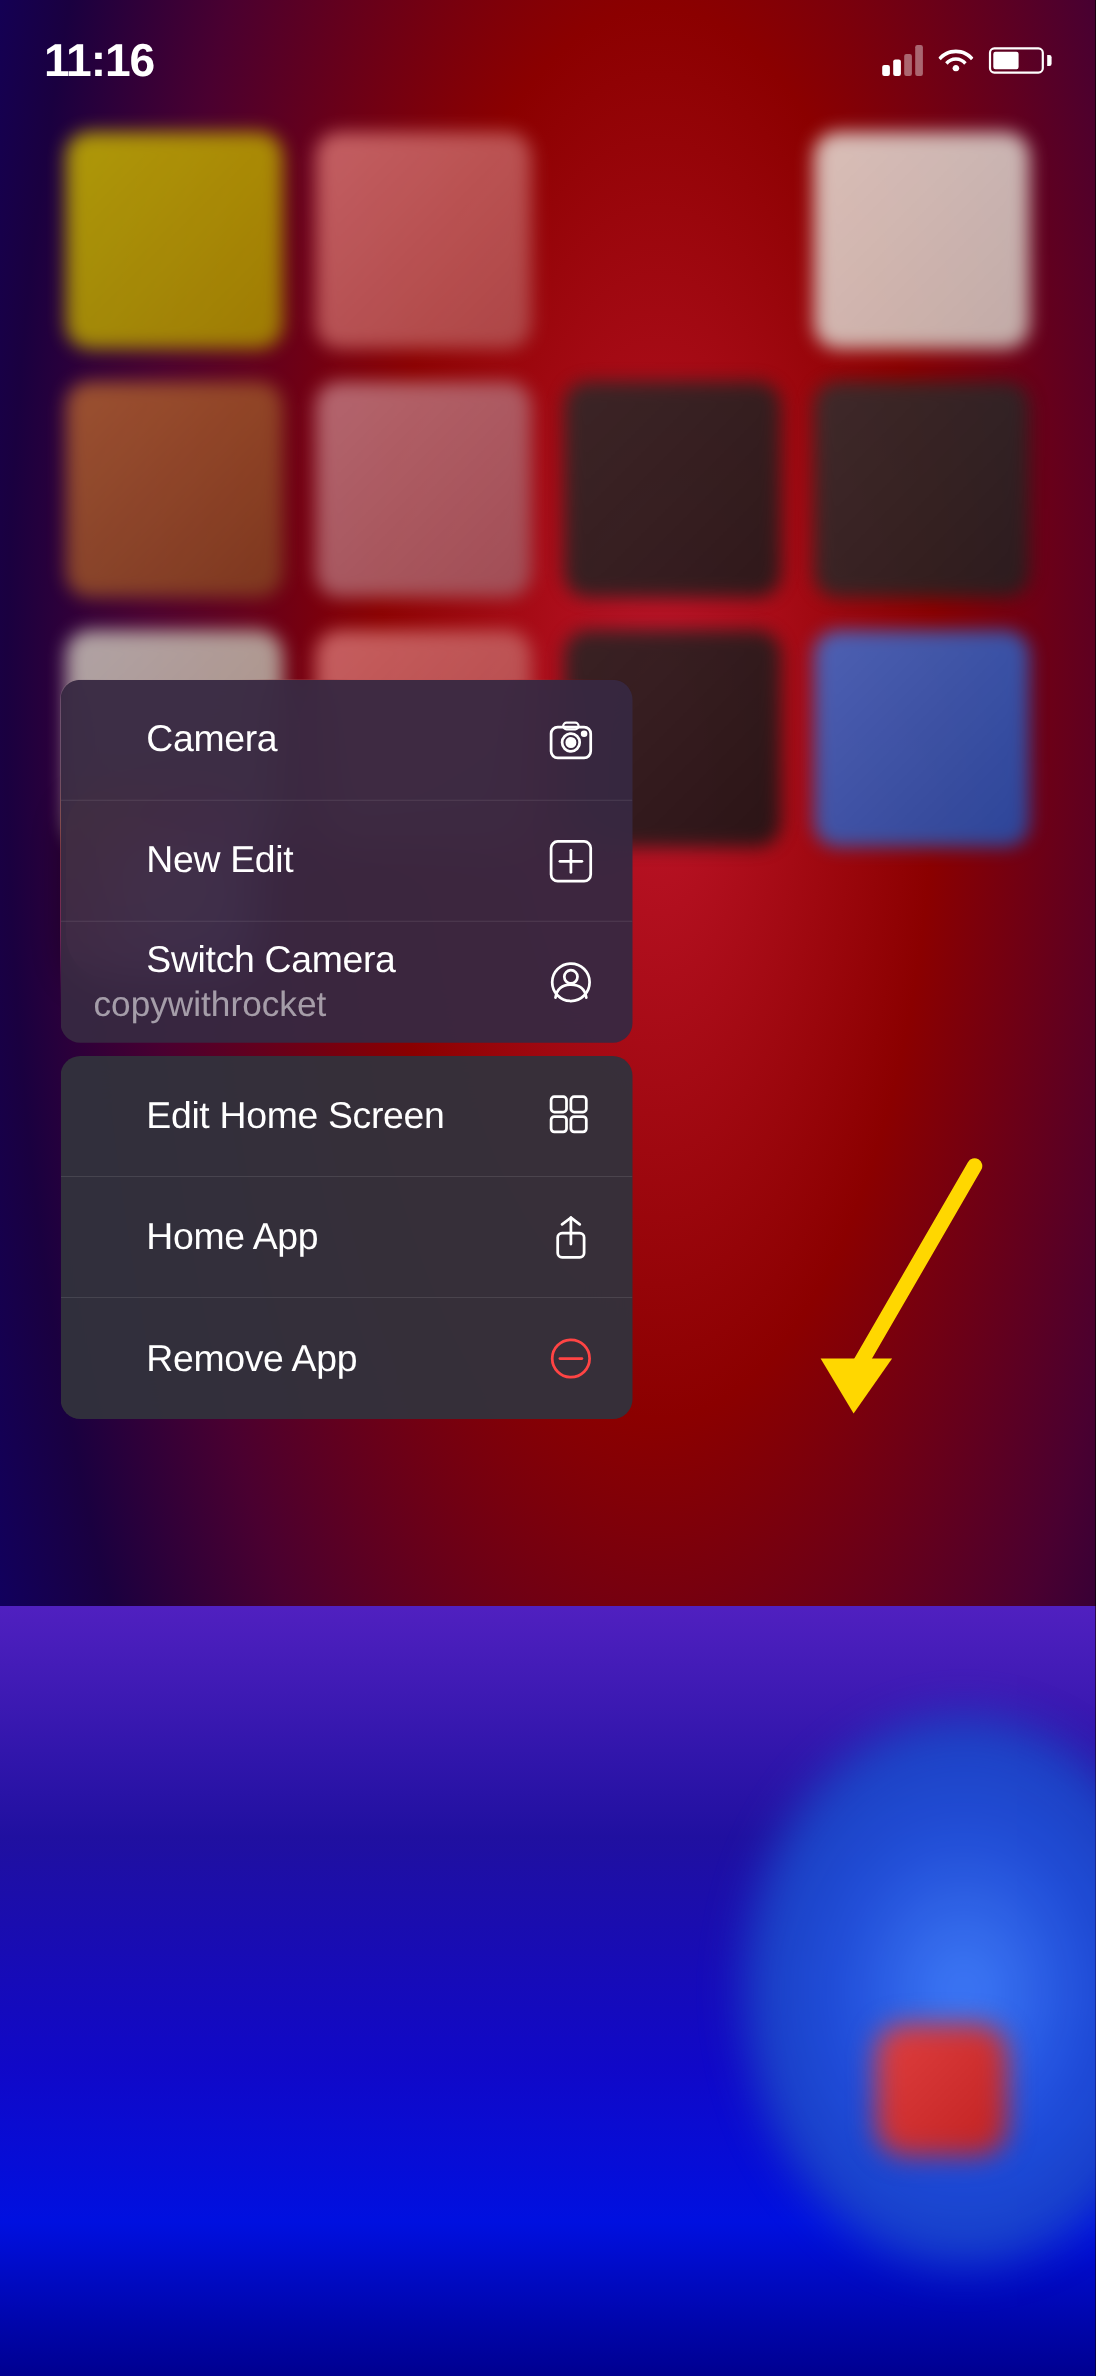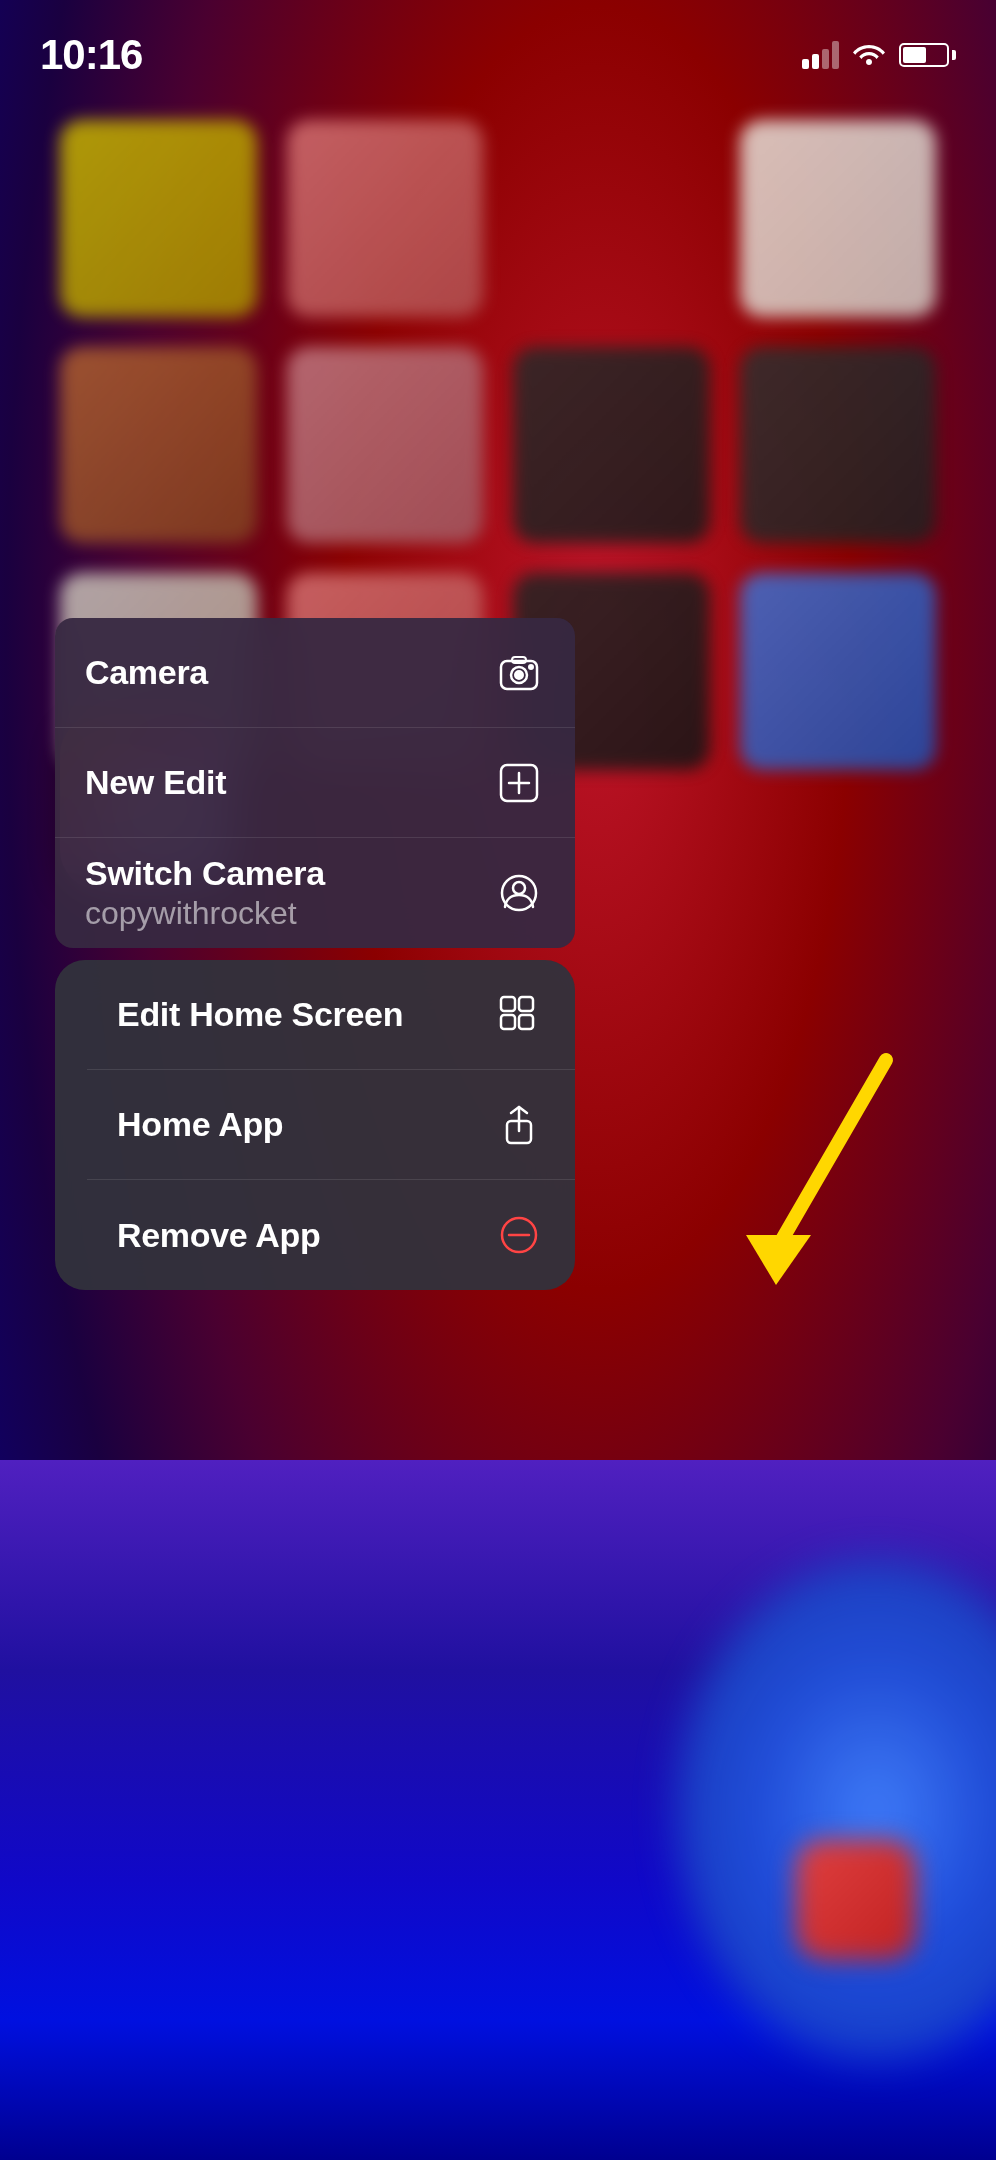--- a/index.html
+++ b/index.html
@@ -211,24 +211,23 @@
       background: rgba(55, 40, 65, 0.95);
       backdrop-filter: blur(20px);
       border-radius: 18px;
       overflow: hidden;
       margin-bottom: 0;
     }
 
     .menu-section-bottom {
       background: rgba(50, 50, 60, 0.95);
       backdrop-filter: blur(20px);
-      border-radius: 30px;
+      border-radius: 18px;
       overflow: hidden;
       margin-top: 12px;
-      padding-left: 32px;
     }
 
     .menu-item {
       display: flex;
       align-items: center;
       justify-content: space-between;
       padding: 0 30px;
       height: 110px;
       border-bottom: 1px solid rgba(255,255,255,0.1);
       cursor: pointer;
@@ -239,23 +238,24 @@
     }
 
     .menu-item-left {
       display: flex;
       flex-direction: column;
       justify-content: center;
     }
 
     .menu-item-label {
       font-size: 34px;
-      font-weight: 700;
+      font-weight: 400;
       color: white;
       letter-spacing: -0.3px;
+      margin-left: 48px;
     }
 
     .menu-item-sublabel {
       font-size: 32px;
       color: rgba(255,255,255,0.55);
       margin-top: 2px;
     }
 
     .menu-item-label.red {
       color: #ffffff;
@@ -313,21 +313,21 @@
   <div class="blurred-app app-dark"></div>
   <div class="blurred-app app-dark2"></div>
 
   <div class="blurred-app app-light2"></div>
   <div class="blurred-app app-pink"></div>
   <div class="blurred-app app-dark3"></div>
   <div class="blurred-app app-blue"></div>
 </div>
 
 <div class="status-bar">
-  <span class="status-time">10:16</span>
+  <span class="status-time">11:16</span>
   <div class="status-icons">
     <div class="signal-bars">
       <div class="signal-bar"></div>
       <div class="signal-bar"></div>
       <div class="signal-bar"></div>
       <div class="signal-bar"></div>
     </div>
     <div class="wifi-icon">
       <svg width="32" height="26" viewBox="0 0 32 26" fill="white">
         <path d="M16 20 C14.3 20 13 21.3 13 23 C13 24.7 14.3 26 16 26 C17.7 26 19 24.7 19 23 C19 21.3 17.7 20 16 20Z"></path>

